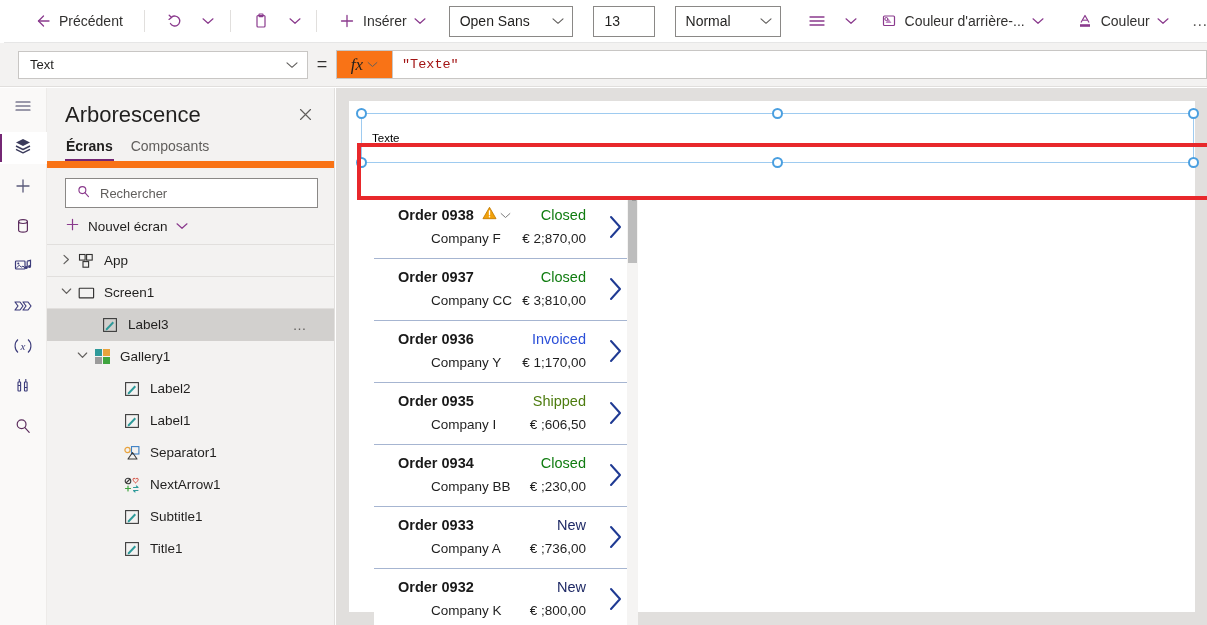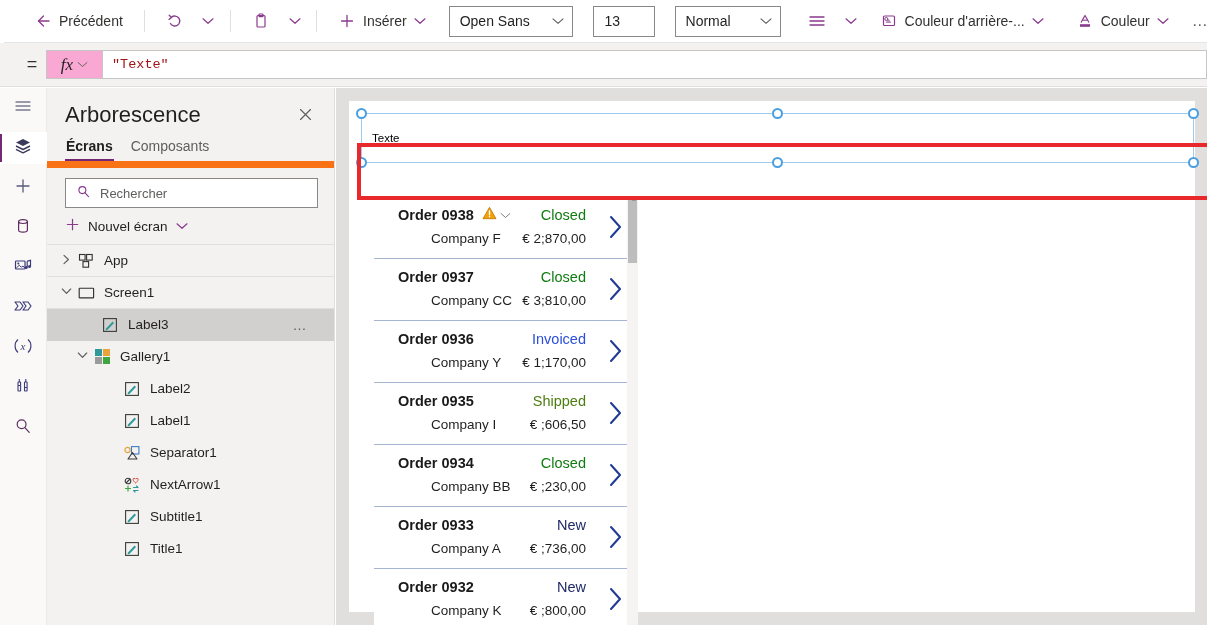--- a/index.html
+++ b/index.html
@@ -108,21 +108,21 @@
     user-select: none;
   }
   .fx-wrap {
     display: flex; align-items: stretch;
     height: 29px;
     flex: 1;
     margin-right: 0px;
   }
   .fx-btn {
     width: 56px;
-    background: #f9a8d4;
+    background: #f97316;
     border: 1px solid #c8c6c4;
     border-right: none;
     display: flex; align-items: center; justify-content: center;
     gap: 4px;
     cursor: default;
   }
   .fx-btn .fxi {
     font-family: "Liberation Serif", serif;
     font-style: italic;
     font-size: 17px;
@@ -530,20 +530,28 @@
         <svg width="12" height="8" viewBox="0 0 12 8">
             <path d="M1 1.8 L6 6.3 L11 1.8" stroke="#8a3a8d" stroke-width="1.2" fill="none" stroke-linecap="round" stroke-linejoin="round"></path>
           </svg>
       </span>
     </div>
 
     <div class="ellipsis-btn">…</div>
   </div>
 
   <div class="fxbar">
+    <div class="prop-select">
+      <span>Text</span>
+      <span class="cc">
+        <svg width="12" height="8" viewBox="0 0 12 8">
+            <path d="M1 1.8 L6 6.3 L11 1.8" stroke="#605e5c" stroke-width="1.1" fill="none" stroke-linecap="round" stroke-linejoin="round"></path>
+          </svg>
+      </span>
+    </div>
     <div class="eq">=</div>
     <div class="fx-wrap">
       <div class="fx-btn">
         <span class="fxi">fx</span>
         <span class="cc">
           <svg width="11" height="7" viewBox="0 0 12 8">
               <path d="M1 1.8 L6 6.3 L11 1.8" stroke="#605e5c" stroke-width="1.1" fill="none" stroke-linecap="round" stroke-linejoin="round"></path>
             </svg>
         </span>
       </div>

